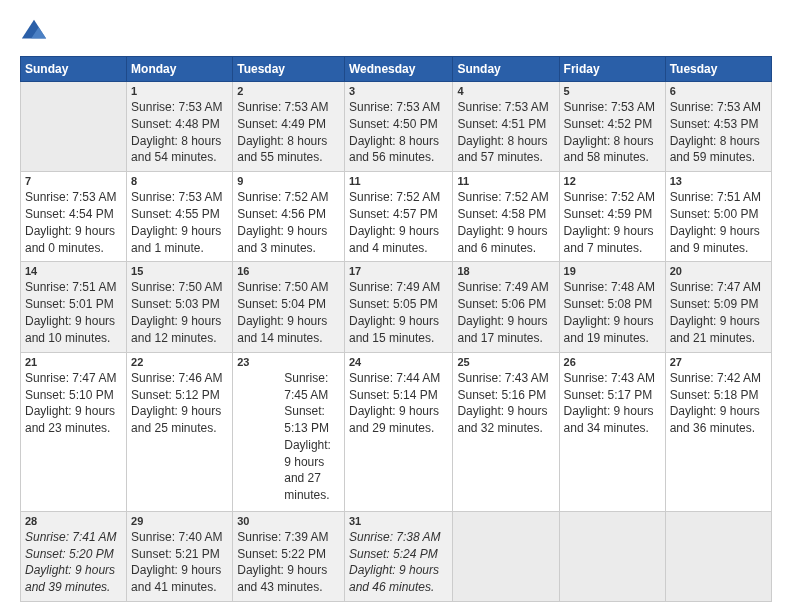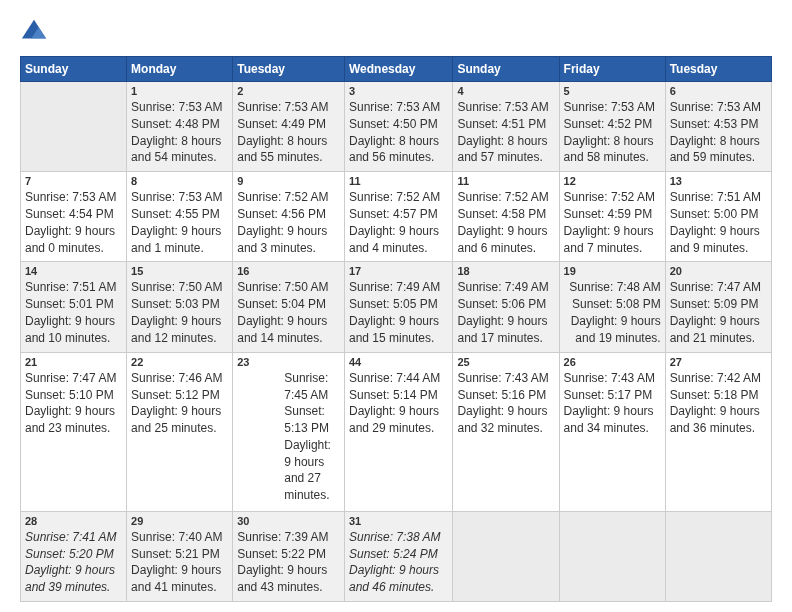--- a/index.html
+++ b/index.html
@@ -257,21 +257,21 @@
           </td>
           <td>
             <span class="day-num">18</span>
             <div class="day-info" style="white-space: pre-line;">Sunrise: 7:49 AM
 Sunset: 5:06 PM
 Daylight: 9 hours
 and 17 minutes.</div>
           </td>
           <td>
             <span class="day-num">19</span>
-            <div class="day-info" style="white-space: pre-line; text-align: right;">Sunrise: 7:48 AM
+            <div class="day-info" style="white-space: pre-line;">Sunrise: 7:48 AM
 Sunset: 5:08 PM
 Daylight: 9 hours
 and 19 minutes.</div>
           </td>
           <td>
             <span class="day-num">20</span>
             <div class="day-info" style="white-space: pre-line;">Sunrise: 7:47 AM
 Sunset: 5:09 PM
 Daylight: 9 hours
 and 21 minutes.</div>
@@ -293,21 +293,21 @@
 and 25 minutes.</div>
           </td>
           <td>
             <span class="day-num">23</span>
             <div class="day-info" style="white-space: pre-line; margin-left: 47px;">Sunrise: 7:45 AM
 Sunset: 5:13 PM
 Daylight: 9 hours
 and 27 minutes.</div>
           </td>
           <td>
-            <span class="day-num">44</span>
+            <span class="day-num">24</span>
             <div class="day-info" style="white-space: pre-line;">Sunrise: 7:44 AM
 Sunset: 5:14 PM
 Daylight: 9 hours
 and 29 minutes.</div>
           </td>
           <td>
             <span class="day-num">25</span>
             <div class="day-info" style="white-space: pre-line;">Sunrise: 7:43 AM
 Sunset: 5:16 PM
 Daylight: 9 hours

